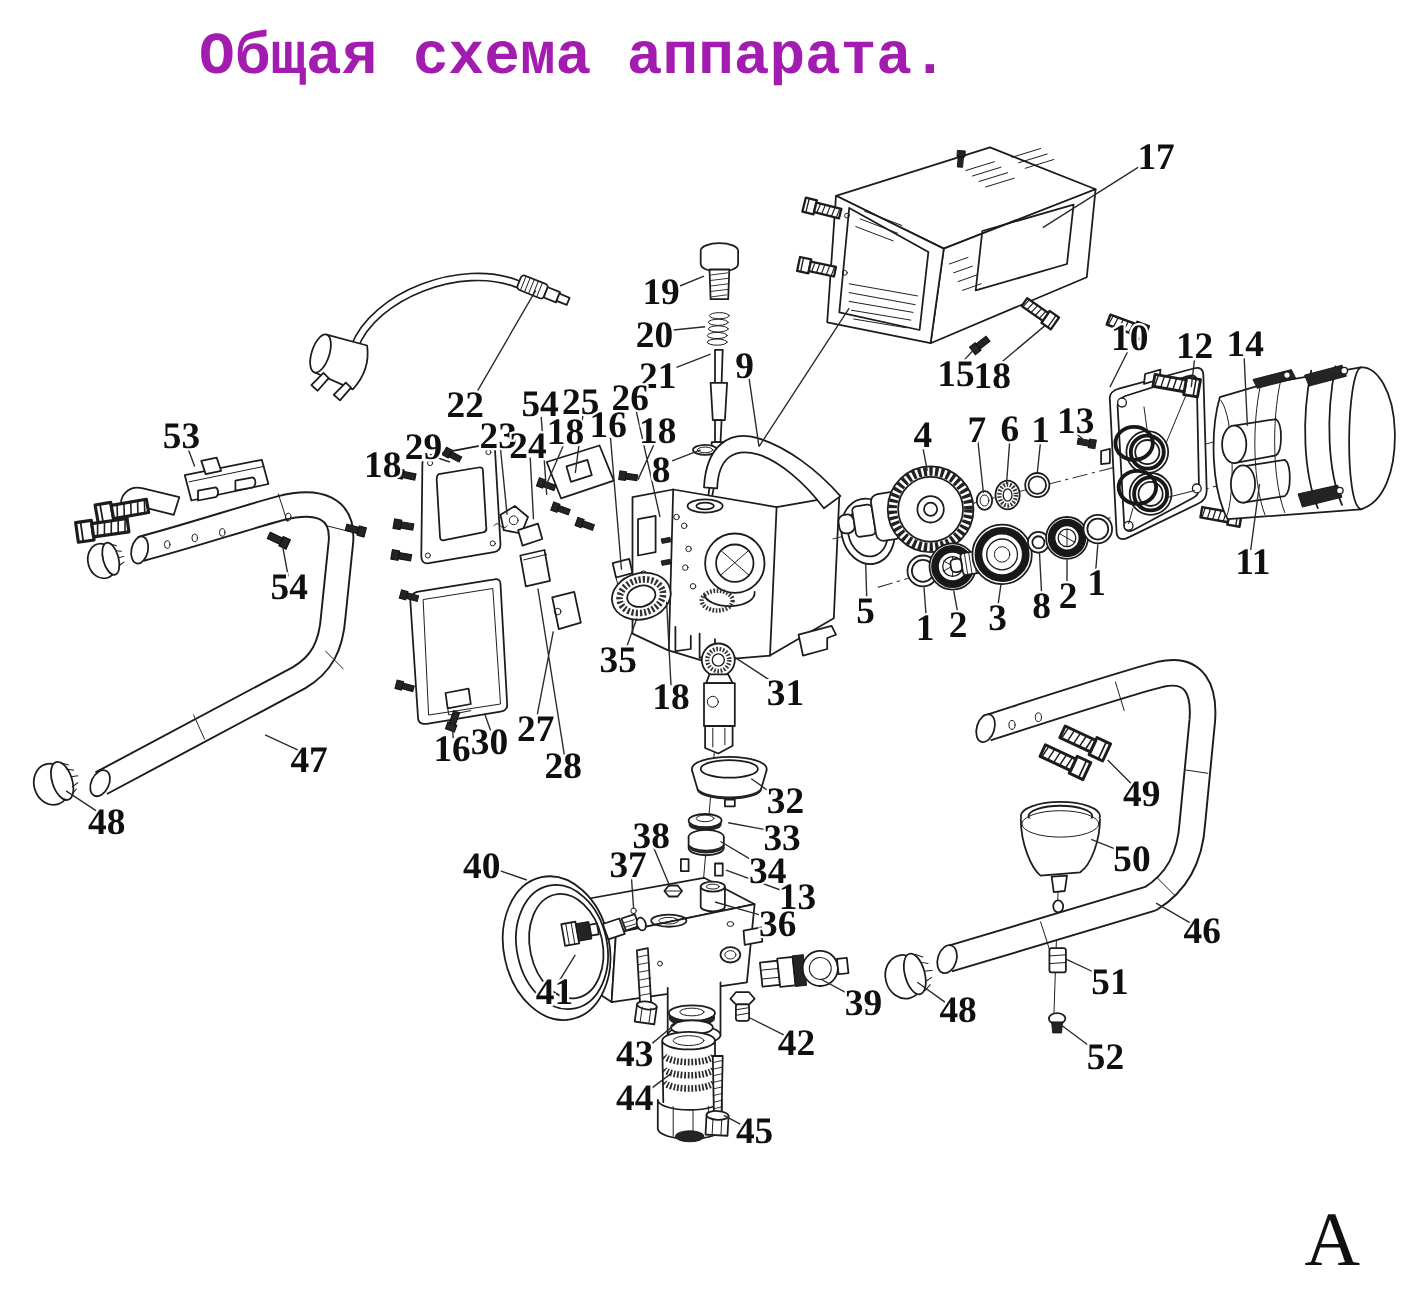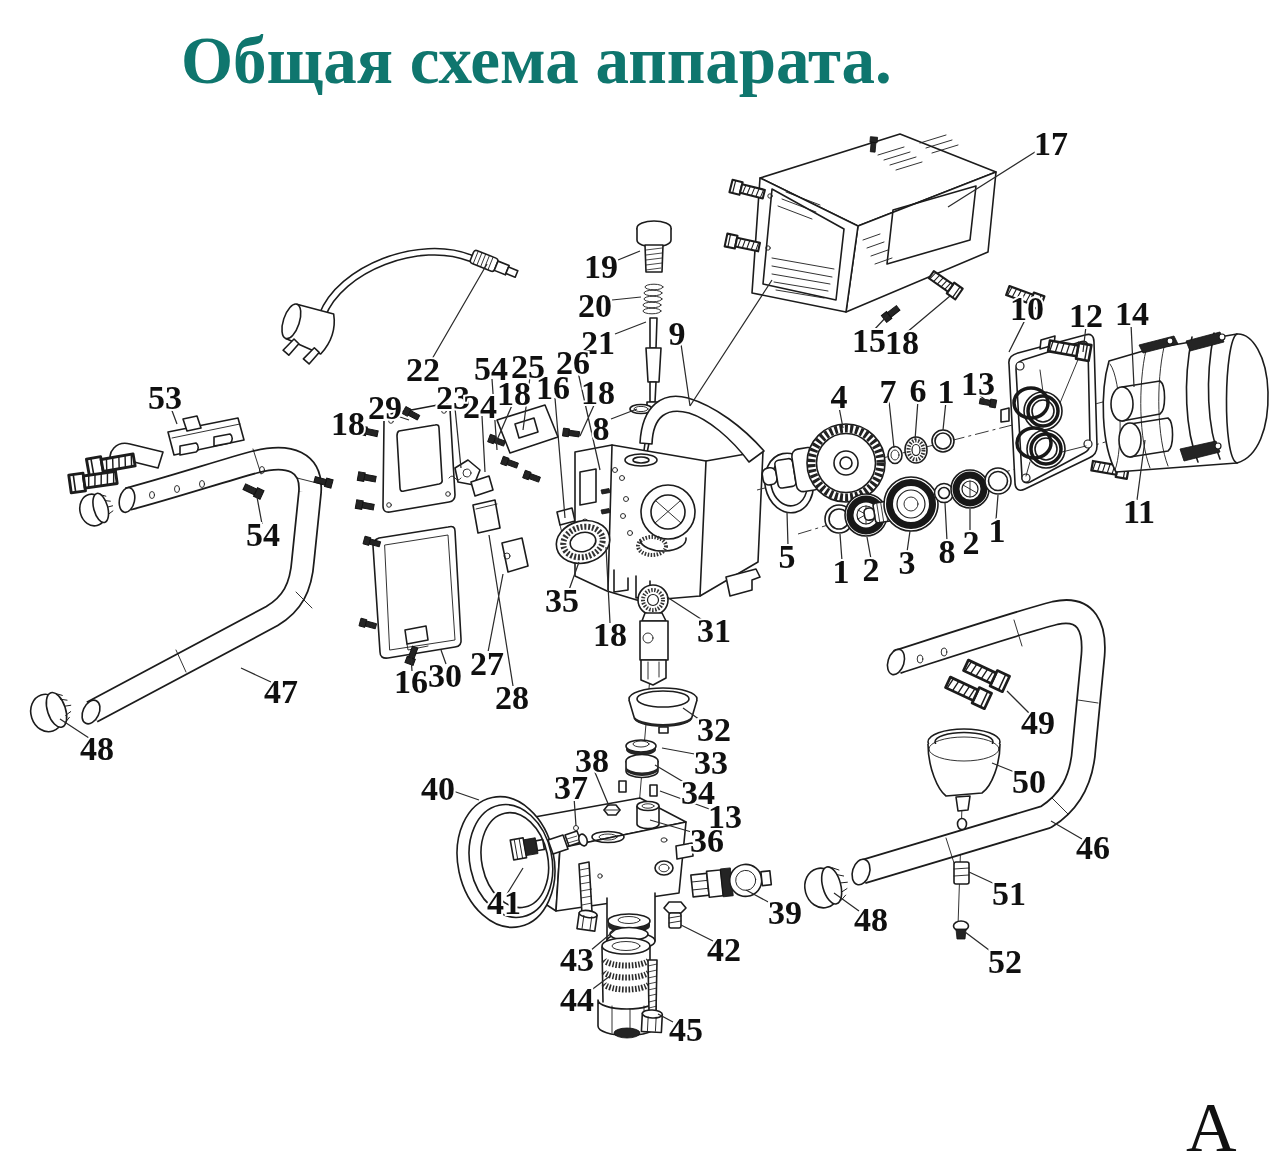--- a/index.html
+++ b/index.html
@@ -1,19 +1,19 @@
 <!DOCTYPE html>
 <html><head>
 <meta charset="utf-8">
 <style>
   html,body{margin:0;padding:0;background:#fff;}
   .page{position:relative;width:1274px;height:1173px;background:#ffffff;overflow:hidden;
         font-family:"Liberation Sans",sans-serif;}
-  .title{position:absolute;left:181px;top:22px;font-family:Liberation Serif, serif;
-         font-weight:700;font-size:67px;color:#0f766e;letter-spacing:0px;}
+  .title{position:absolute;left:181px;top:22px;font-family:Liberation Mono, monospace;
+         font-weight:700;font-size:54px;color:#a21caf;letter-spacing:0px;}
   .corner-letter{position:absolute;left:1186px;top:1088px;font-family:"Liberation Serif",serif;
          font-weight:400;font-size:70px;color:#111;}
   svg{position:absolute;left:0;top:0;}
   .ln{fill:none;stroke:#1c1c1c;stroke-width:1.6;stroke-linejoin:round;stroke-linecap:round;}
   .fw{fill:#ffffff;stroke:#1c1c1c;stroke-width:1.6;stroke-linejoin:round;}
   .fw2{fill:#ffffff;stroke:#1c1c1c;stroke-width:1.2;}
   .thin{fill:none;stroke:#1c1c1c;stroke-width:0.9;stroke-linecap:round;}
   .hatch{fill:none;stroke:#1c1c1c;stroke-width:0.8;}
   .dkf{fill:#242424;stroke:#111;stroke-width:0.8;}
   .dk{fill:#242424;stroke:none;}

